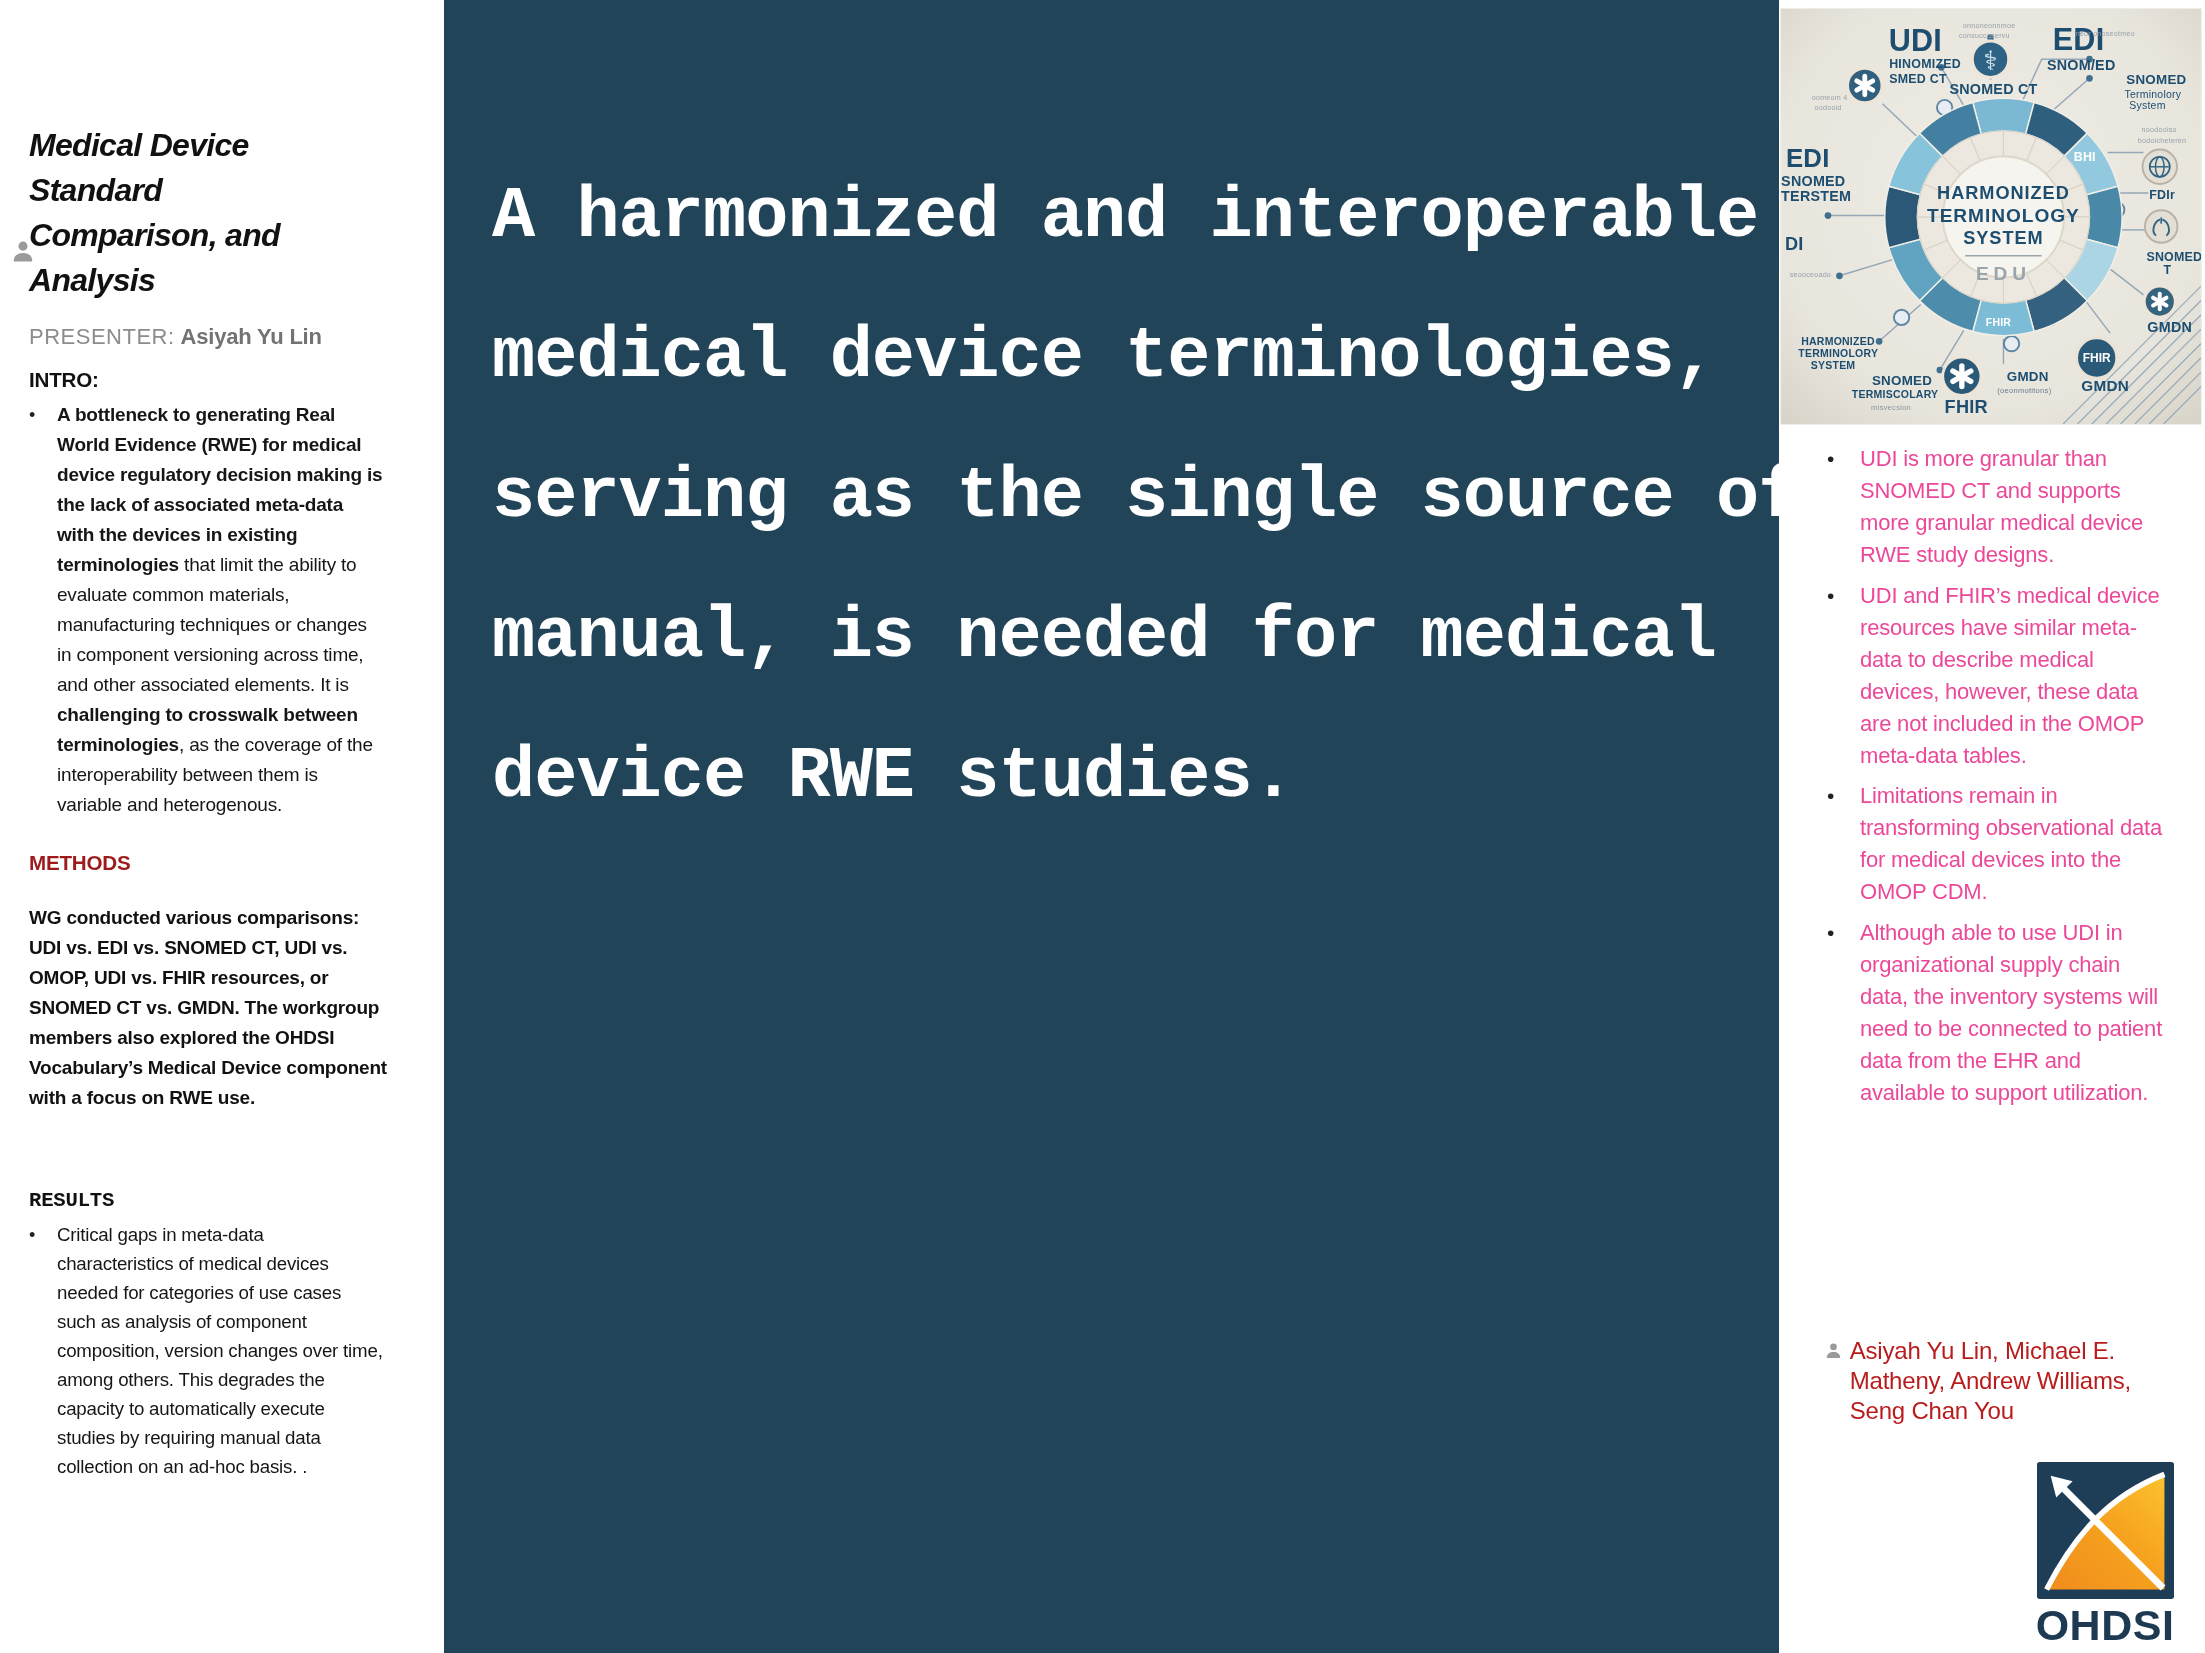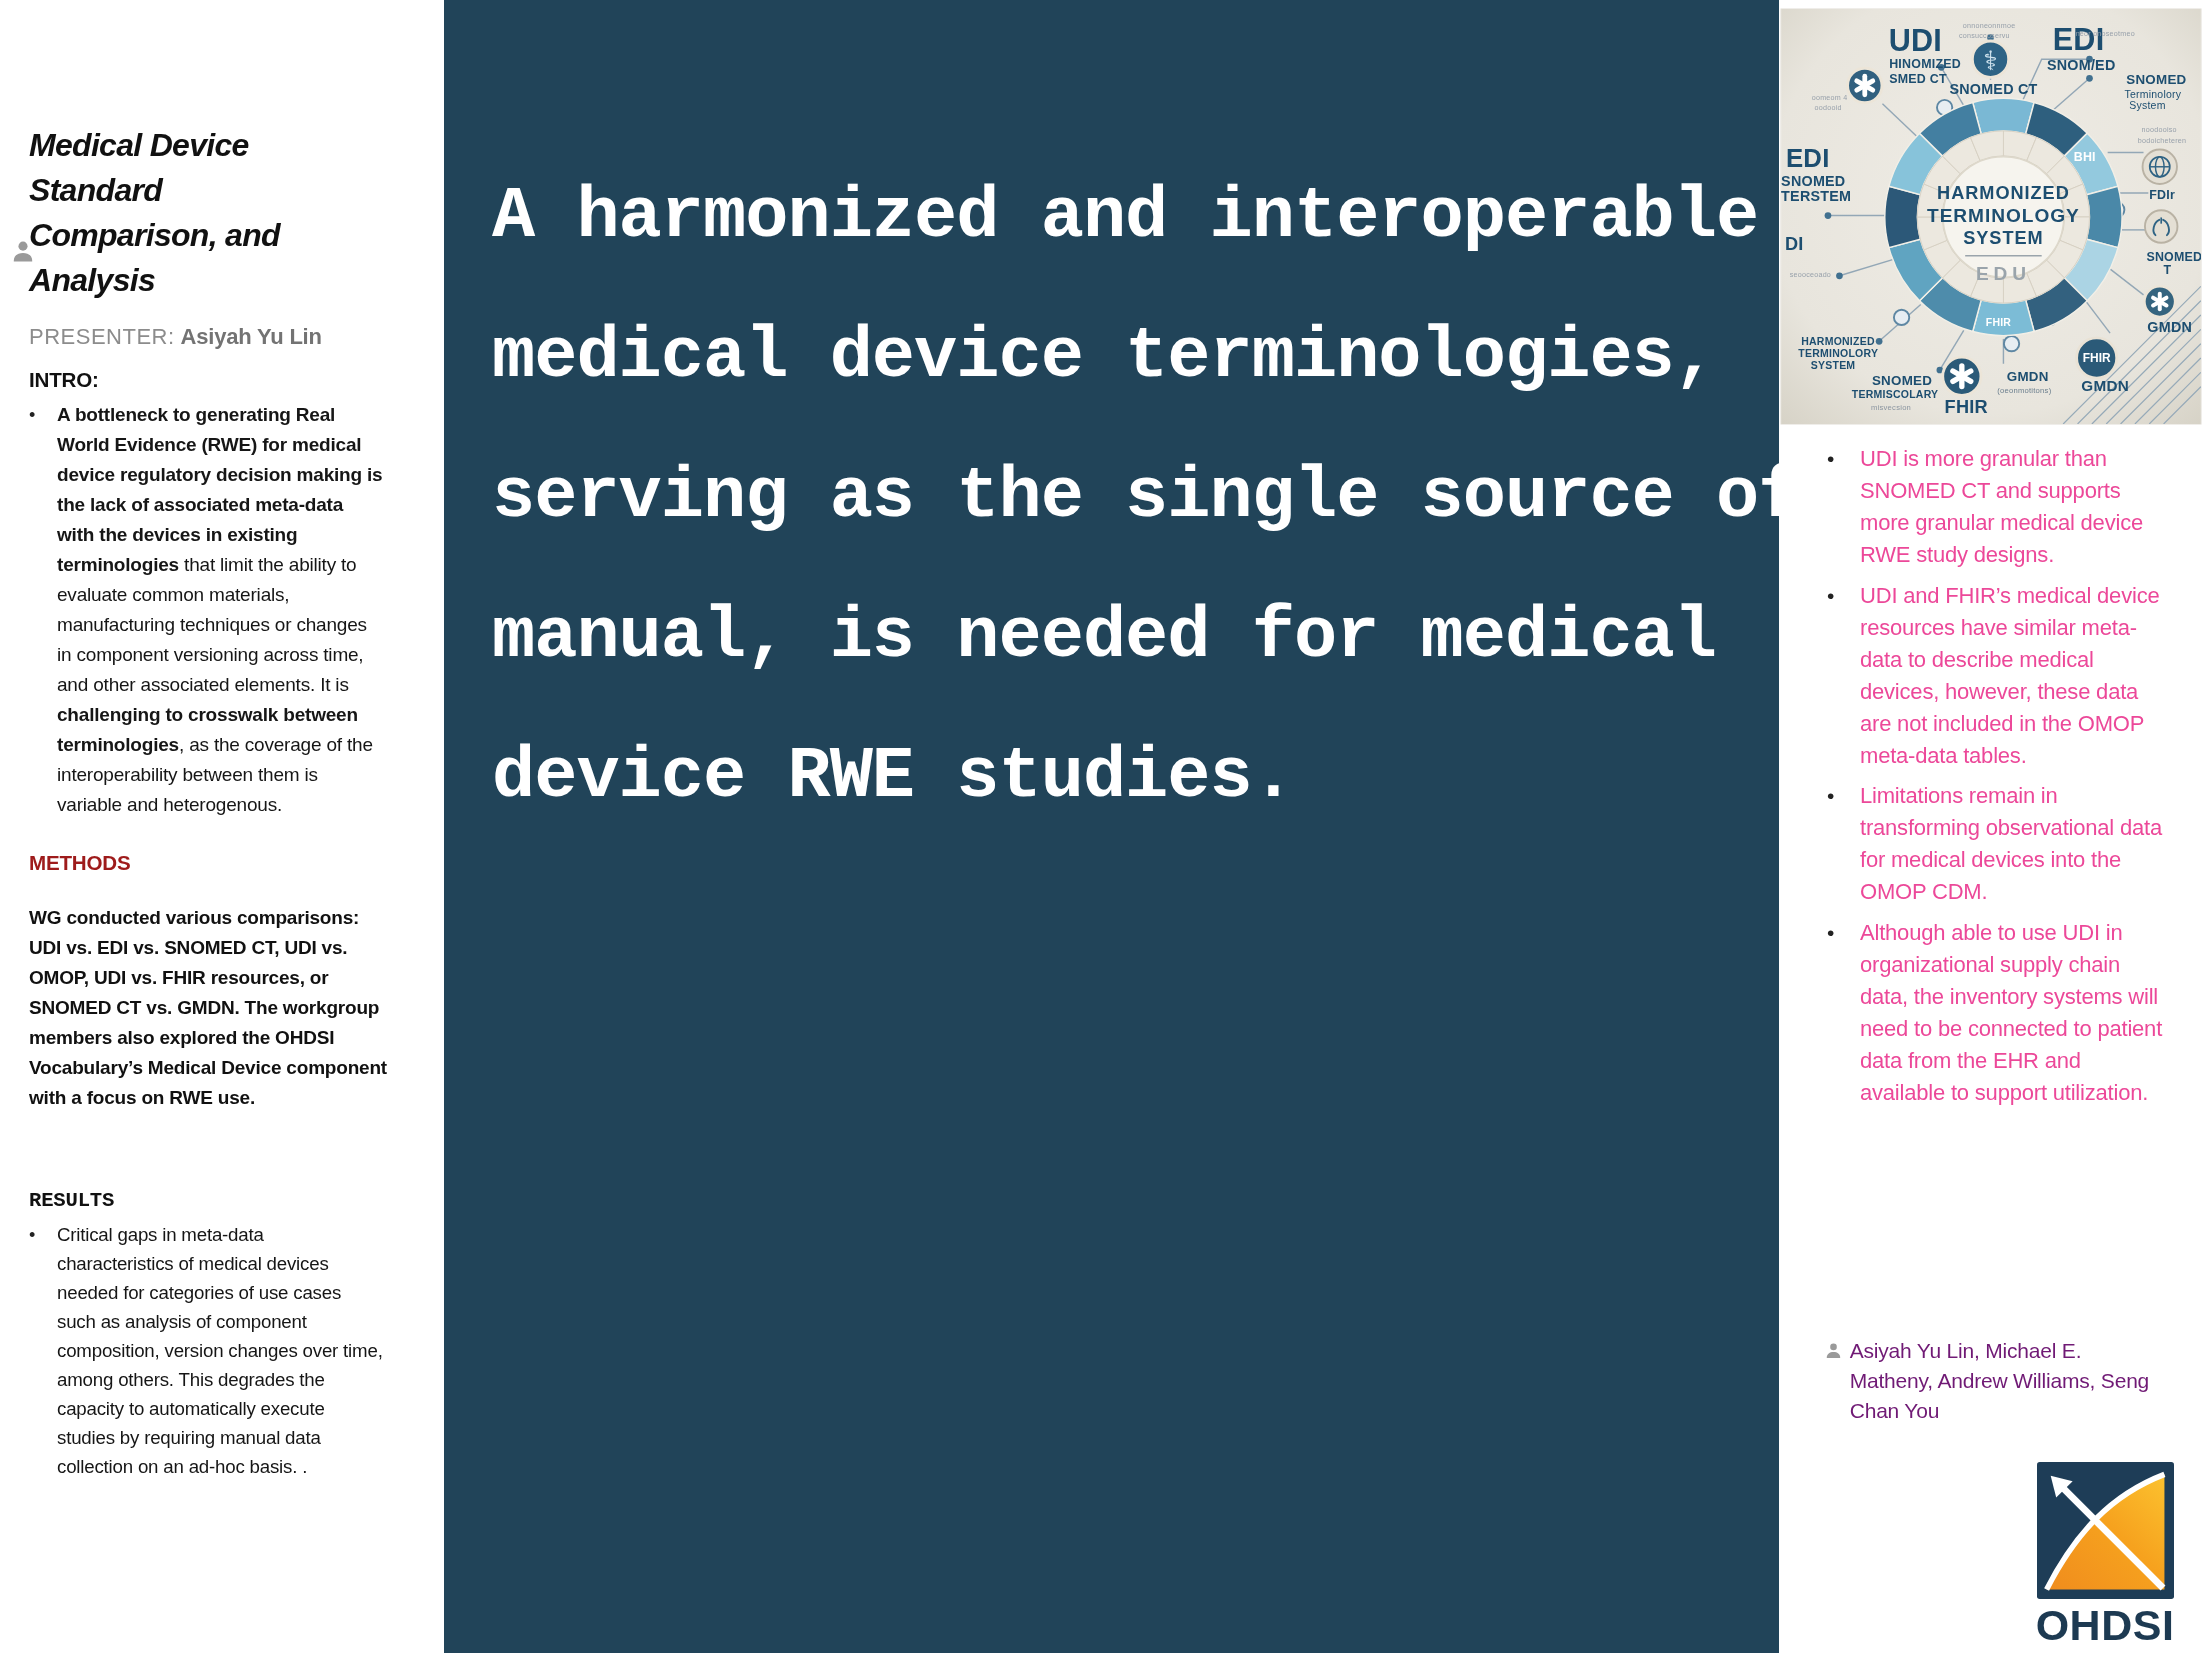--- a/index.html
+++ b/index.html
@@ -76,21 +76,21 @@
     list-style:none;margin:0;padding:0;
     position:absolute;left:0;top:443px;width:426px;
   }
   #rbullets li{display:flex;padding-left:48px;margin-bottom:8.6px;}
   #rbullets .rb{width:33px;flex:none;font-size:21px;line-height:32px;color:#222;}
   #rbullets .rtext{width:309px;font-size:22px;line-height:32px;letter-spacing:-0.2px;color:#ec4899;}
   #authors{
     position:absolute;left:45px;top:1336px;width:345px;display:flex;align-items:flex-start;
   }
   #authors .a-icon{width:19px;height:19px;margin-top:4.8px;flex:none;color:#9a9a9a;}
-  #authors p{margin:0 0 0 6.7px;font-size:21px;line-height:30px;letter-spacing:-0.2px;color:#701a75;}
+  #authors p{margin:0 0 0 6.7px;font-size:24px;line-height:30px;letter-spacing:-0.2px;color:#b91c1c;}
   #logo{
     position:absolute;right:30px;bottom:3.8px;width:140px;text-align:center;
   }
   #logo svg{display:block;width:137px;height:137px;margin:0 auto;}
   #logo .logotext{
     margin-top:1.9px;font-size:43px;font-weight:800;letter-spacing:0.5px;color:var(--logo-navy);
   }
 
   
   #diag text{font-family:"Liberation Sans",sans-serif;}

